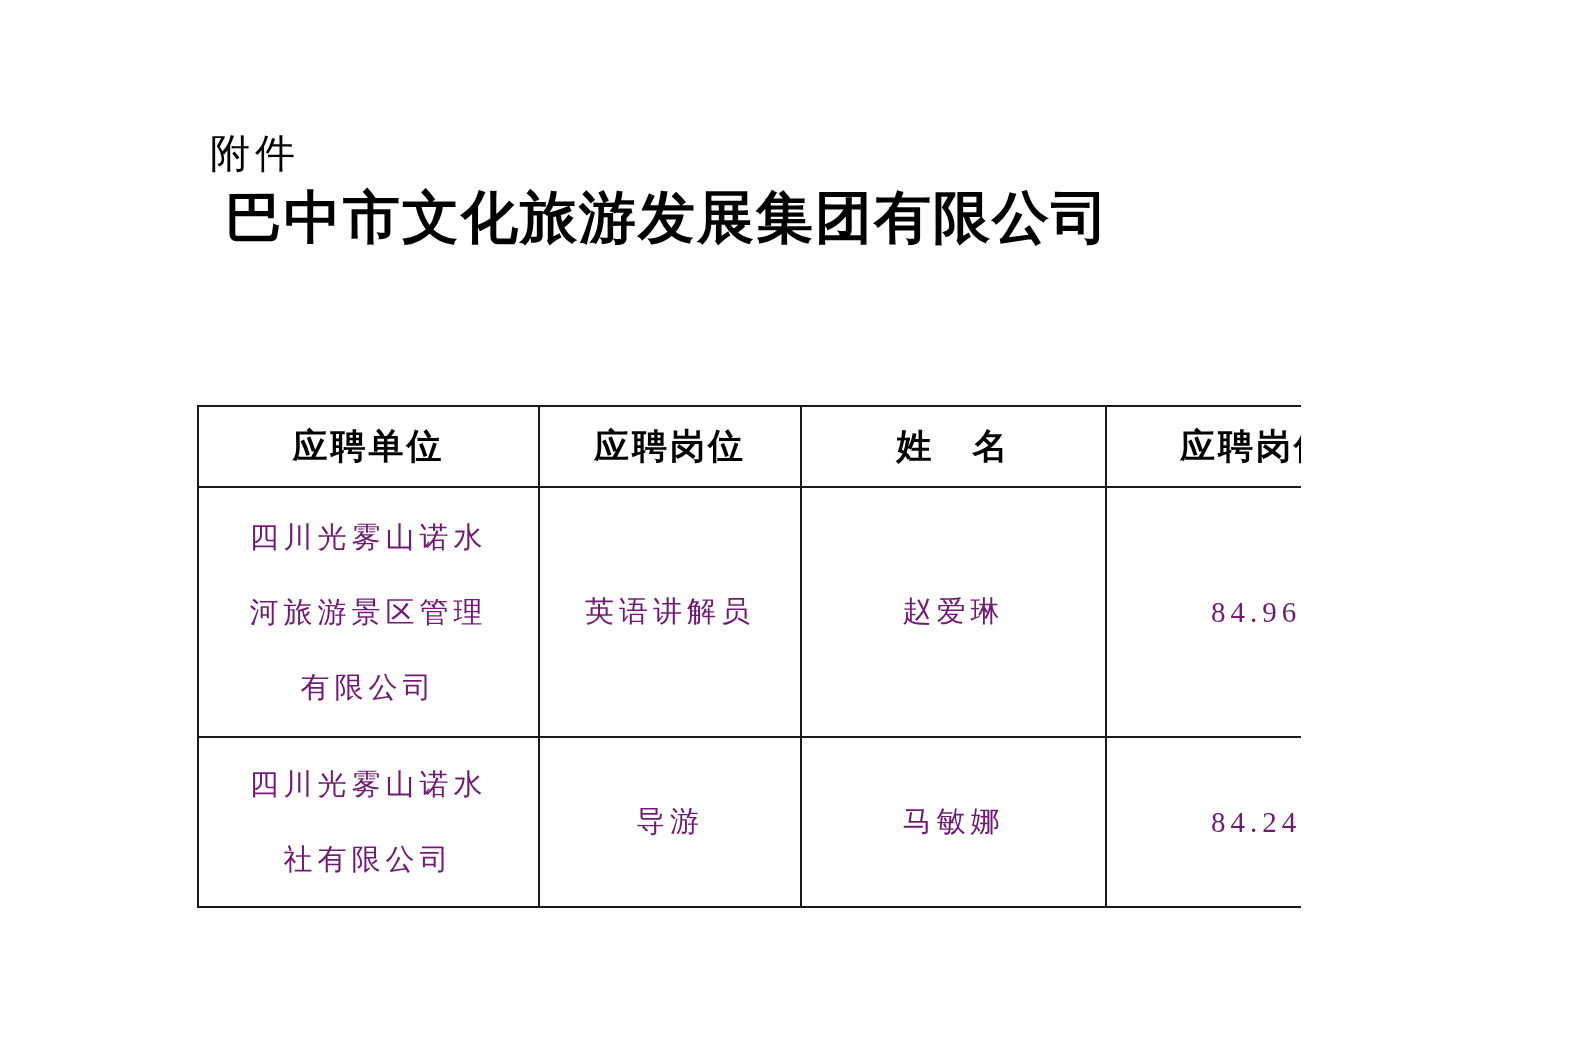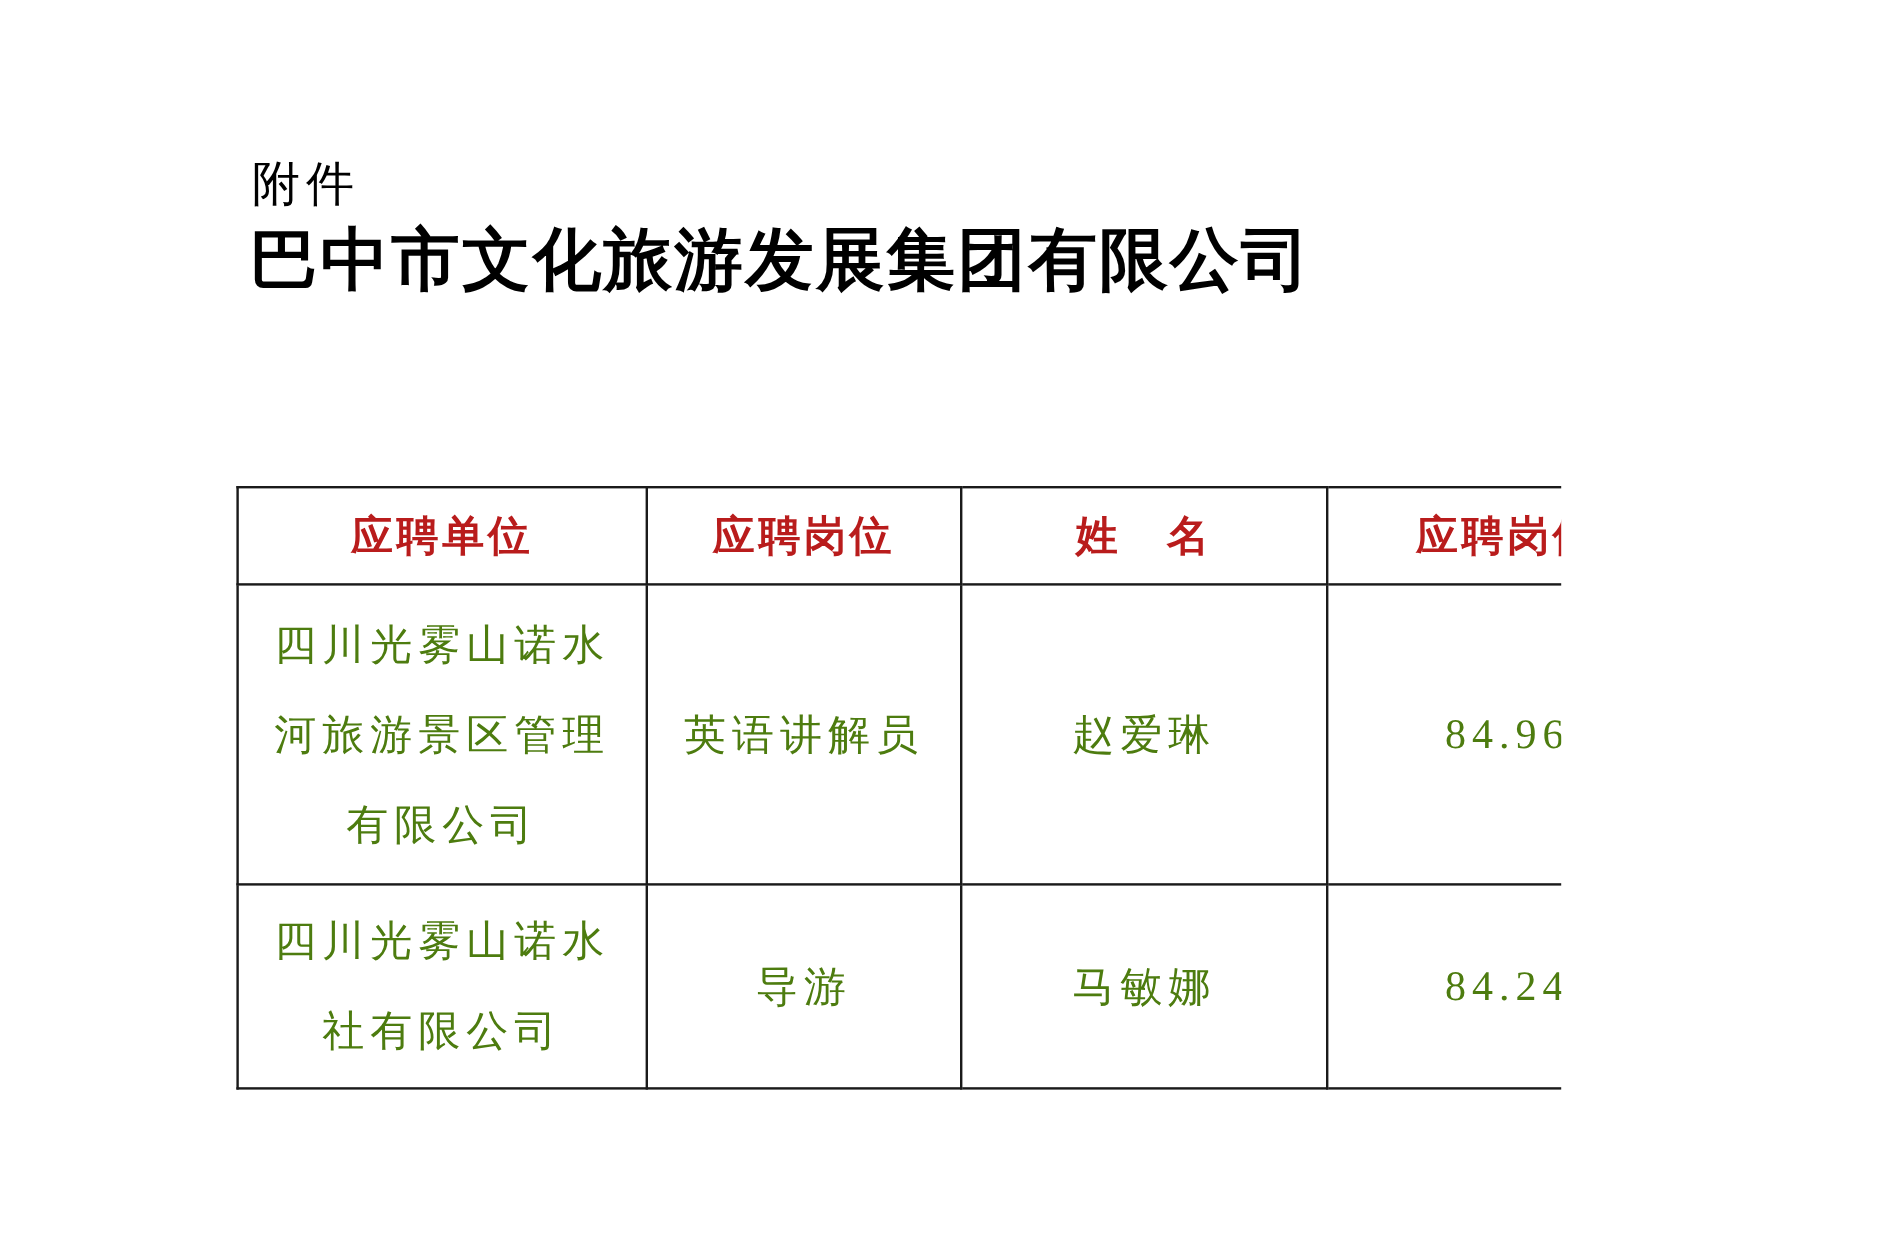--- a/index.html
+++ b/index.html
@@ -21,21 +21,21 @@
     left: 210px;
     top: 126px;
     font-family: "Liberation Sans", "DejaVu Sans", sans-serif;
     font-size: 40px;
     font-weight: 500;
     letter-spacing: 5px;
     color: #000000;
   }
   .doc-title {
     position: absolute;
-    left: 0;
+    left: 17px;
     top: 178px;
     width: 100%;
     text-align: center;
     font-family: "Liberation Serif", "DejaVu Serif", serif;
     font-weight: 700;
     font-size: 57px;
     line-height: 80px;
     letter-spacing: 2px;
     color: #000000;
   }
@@ -53,30 +53,30 @@
   }
   table.roster th {
     height: 79px;
     font-family: "Liberation Sans", "DejaVu Sans", sans-serif;
     font-weight: 700;
     font-size: 35px;
     letter-spacing: 3px;
     text-align: center;
     vertical-align: middle;
     padding: 0;
-    color: #b91c1c;
+    color: #000000;
   }
   table.roster td {
     font-family: "Liberation Serif", "DejaVu Serif", serif;
-    font-size: 35px;
+    font-size: 29px;
     letter-spacing: 5px;
     text-align: center;
     vertical-align: middle;
     padding: 0;
-    color: #4d7c0f;
+    color: #701a75;
   }
   tr.row-1 td { height: 248px; }
   tr.row-2 td { height: 168px; }
   .unit-line {
     line-height: 75px;
     white-space: nowrap;
   }
   td.score-cell {
     letter-spacing: 6px;
     font-size: 36px;

